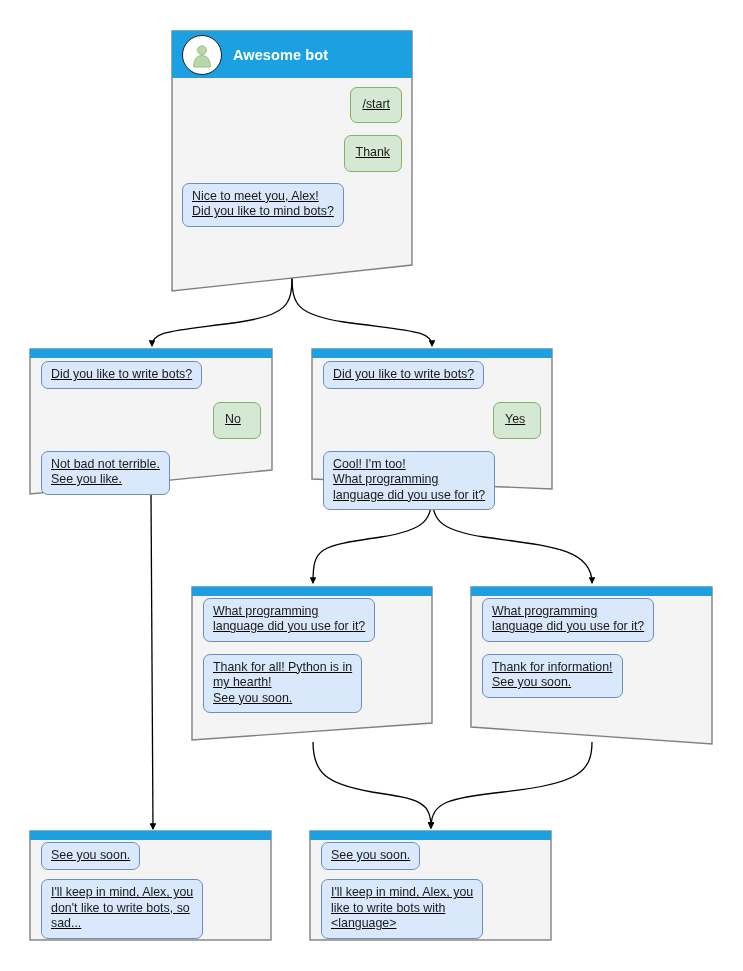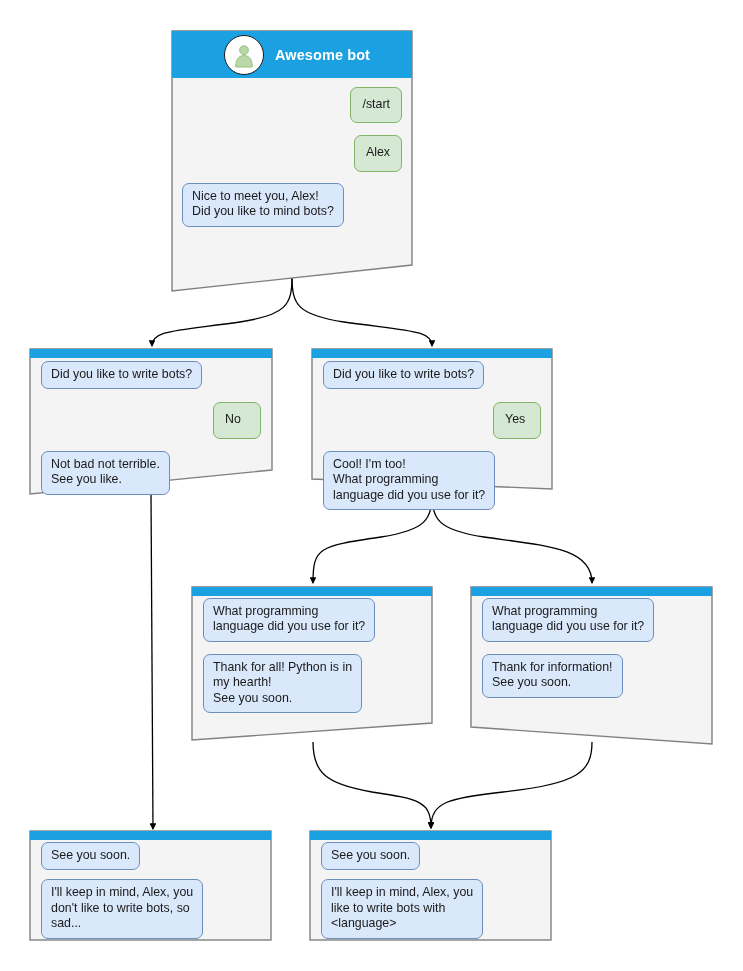--- a/index.html
+++ b/index.html
@@ -50,21 +50,21 @@
     position: absolute;
     left: 0;
     top: 0;
     width: 100%;
     background: #1ba1e2;
     box-sizing: border-box;
     display: flex;
     align-items: center;
   }
   .titlebar.thin { height: 9px; }
-  .titlebar.full { height: 47px; padding-left: 10px; justify-content: center; }
+  .titlebar.full { height: 47px; padding-left: 10px; }
   .bot-title {
     color: #ffffff;
     font-size: 14.5px;
     font-weight: bold;
     margin-left: 11px;
     letter-spacing: .1px;
   }
   .avatar {
     width: 38px;
     height: 38px;
@@ -77,20 +77,21 @@
     flex: none;
   }
   .avatar svg { display: block; }
 
   .messages {
     position: absolute;
     left: 0;
     width: 100%;
     box-sizing: border-box;
     padding: 0 12px;
+    text-decoration: underline;
   }
   .row { display: flex; }
   .row.left  { justify-content: flex-start; }
   .row.right { justify-content: flex-end; }
 
   .bubble {
     box-sizing: border-box;
     border-radius: 7px;
     padding: 5px 9px 6px 9px;
     font-size: 12.4px;
@@ -151,21 +152,21 @@
           </svg>
         </div>
         <span class="bot-title">Awesome bot</span>
       </div>
 
       <div class="messages" style="top:58px;">
         <div class="row right" style="margin-bottom:12px;">
           <div class="bubble user">/start</div>
         </div>
         <div class="row right" style="margin-bottom:11px;">
-          <div class="bubble user">Alex</div>
+          <div class="bubble user">Thank</div>
         </div>
         <div class="row left">
           <div class="bubble bot">Nice to meet you, Alex!
 Did you like to mind bots?</div>
         </div>
       </div>
     </div>
   </div>
 
   <div class="card" style="left:29px; top:348px; width:244px; height:148px;">

